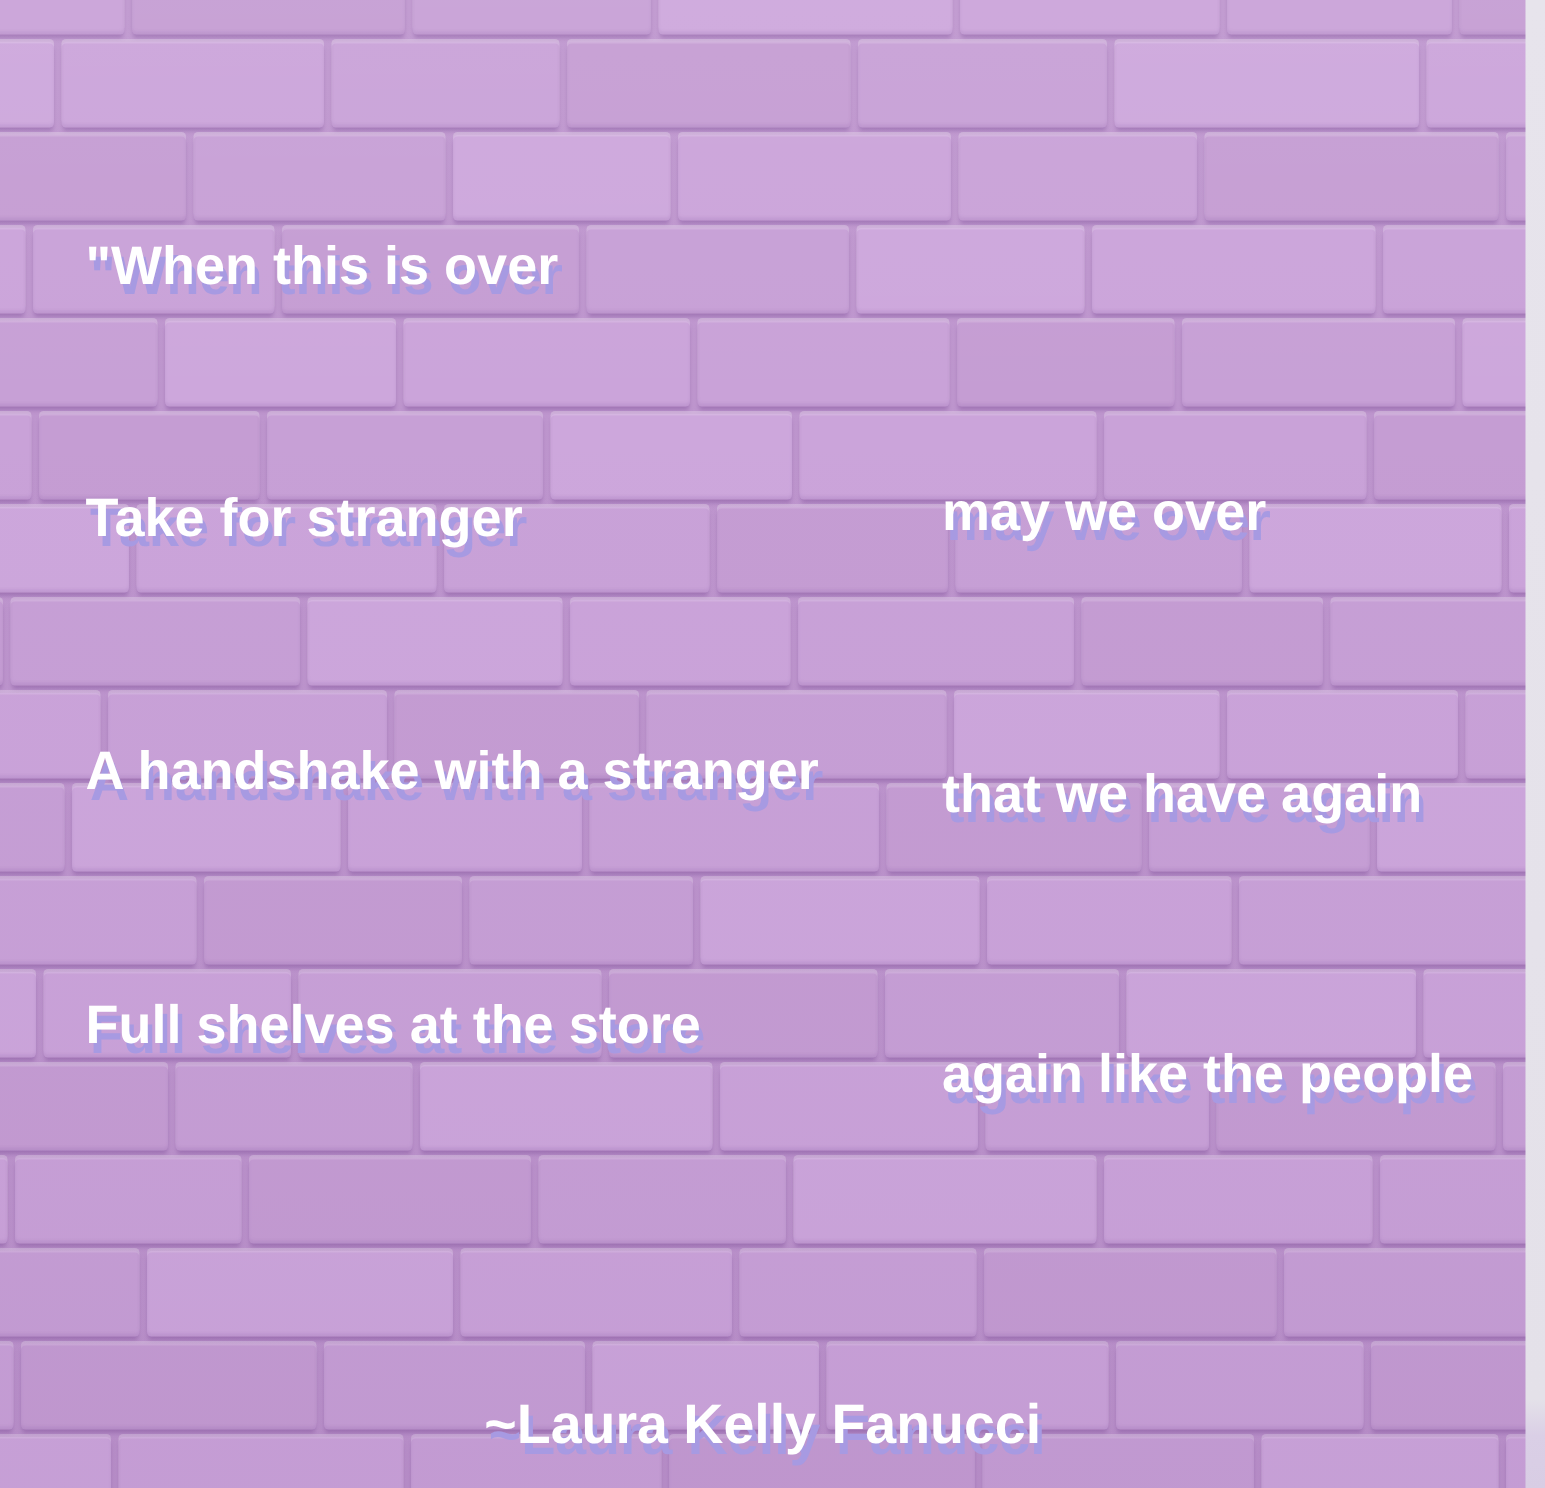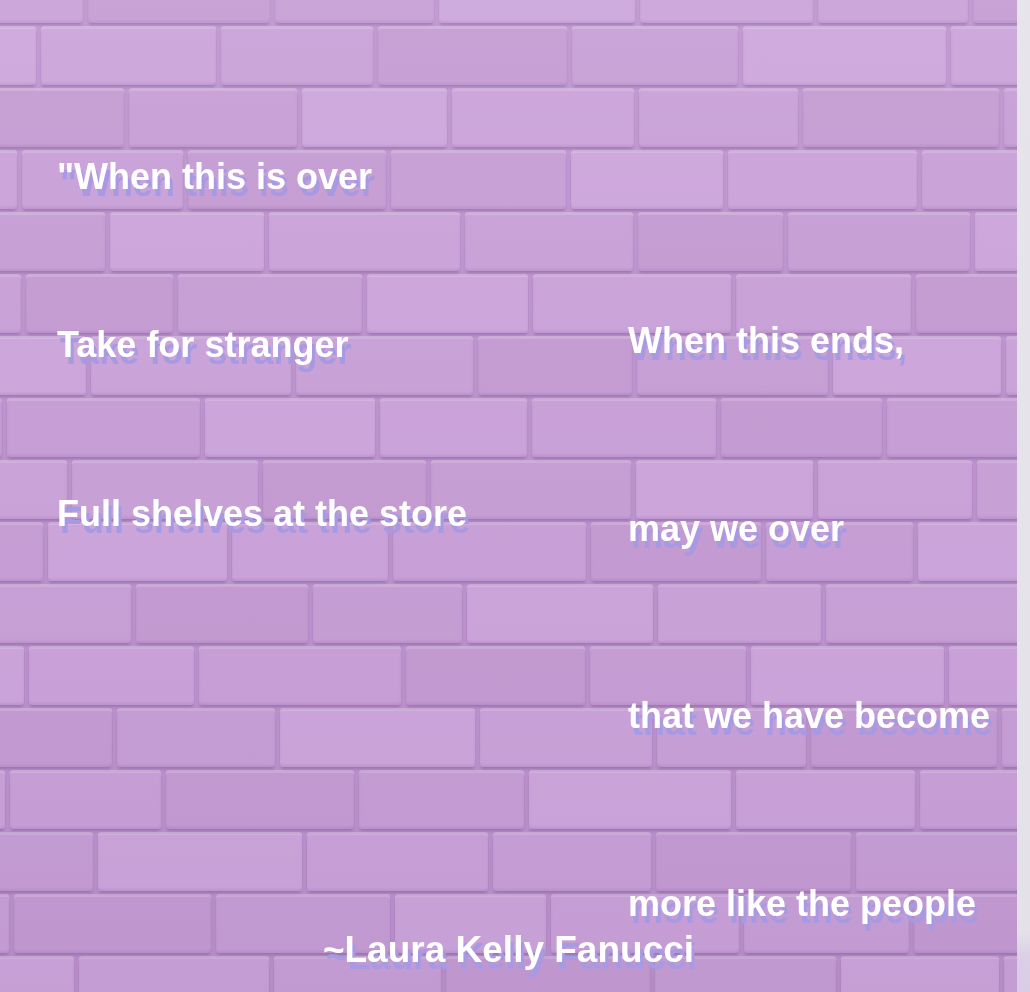--- a/index.html
+++ b/index.html
@@ -203,39 +203,39 @@
       <div class="brick b4" style="left: 655px; top: 958px; width: 181px; height: 57px;"></div>
       <div class="brick b1" style="left: 841px; top: 958px; width: 158px; height: 57px;"></div>
       <div class="brick b3" style="left: 1004px; top: 958px; width: 195px; height: 57px;"></div>
     </div>
   <div class="sheen"></div>
   <div class="edge-strip"></div>
 
   <div class="poem-text col-left">
     <div>"When this is over</div>
     <div>Take for stranger</div>
+    <div>A handshake with a stranger</div>
     <div>Full shelves at the store</div>
     
     
     
     
     
     
     
     
     
     
     
   </div>
 
   <div class="poem-text col-right">
-    <div>When this ends,</div>
     <div>may we over</div>
-    <div>that we have become</div>
-    <div>more like the people</div>
+    <div>that we have again</div>
+    <div>again like the people</div>
     
     
     
     
     
     
     
   </div>
 
   <div class="poem-text attribution">~Laura Kelly Fanucci</div>

